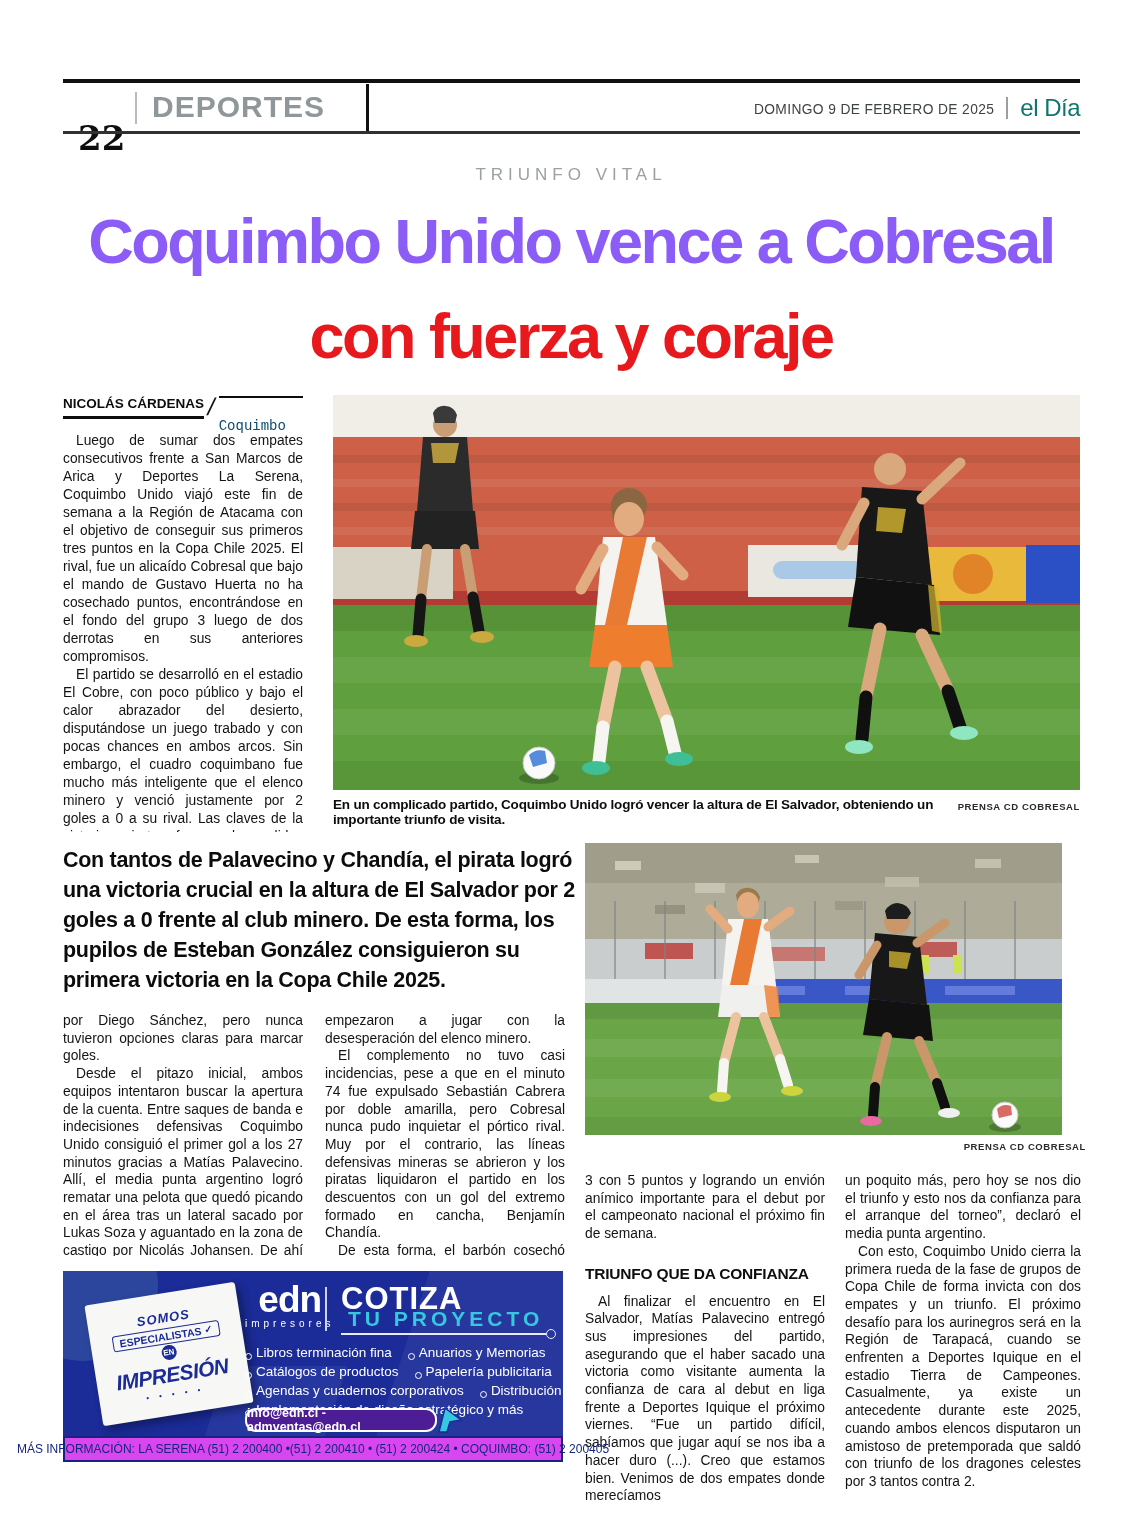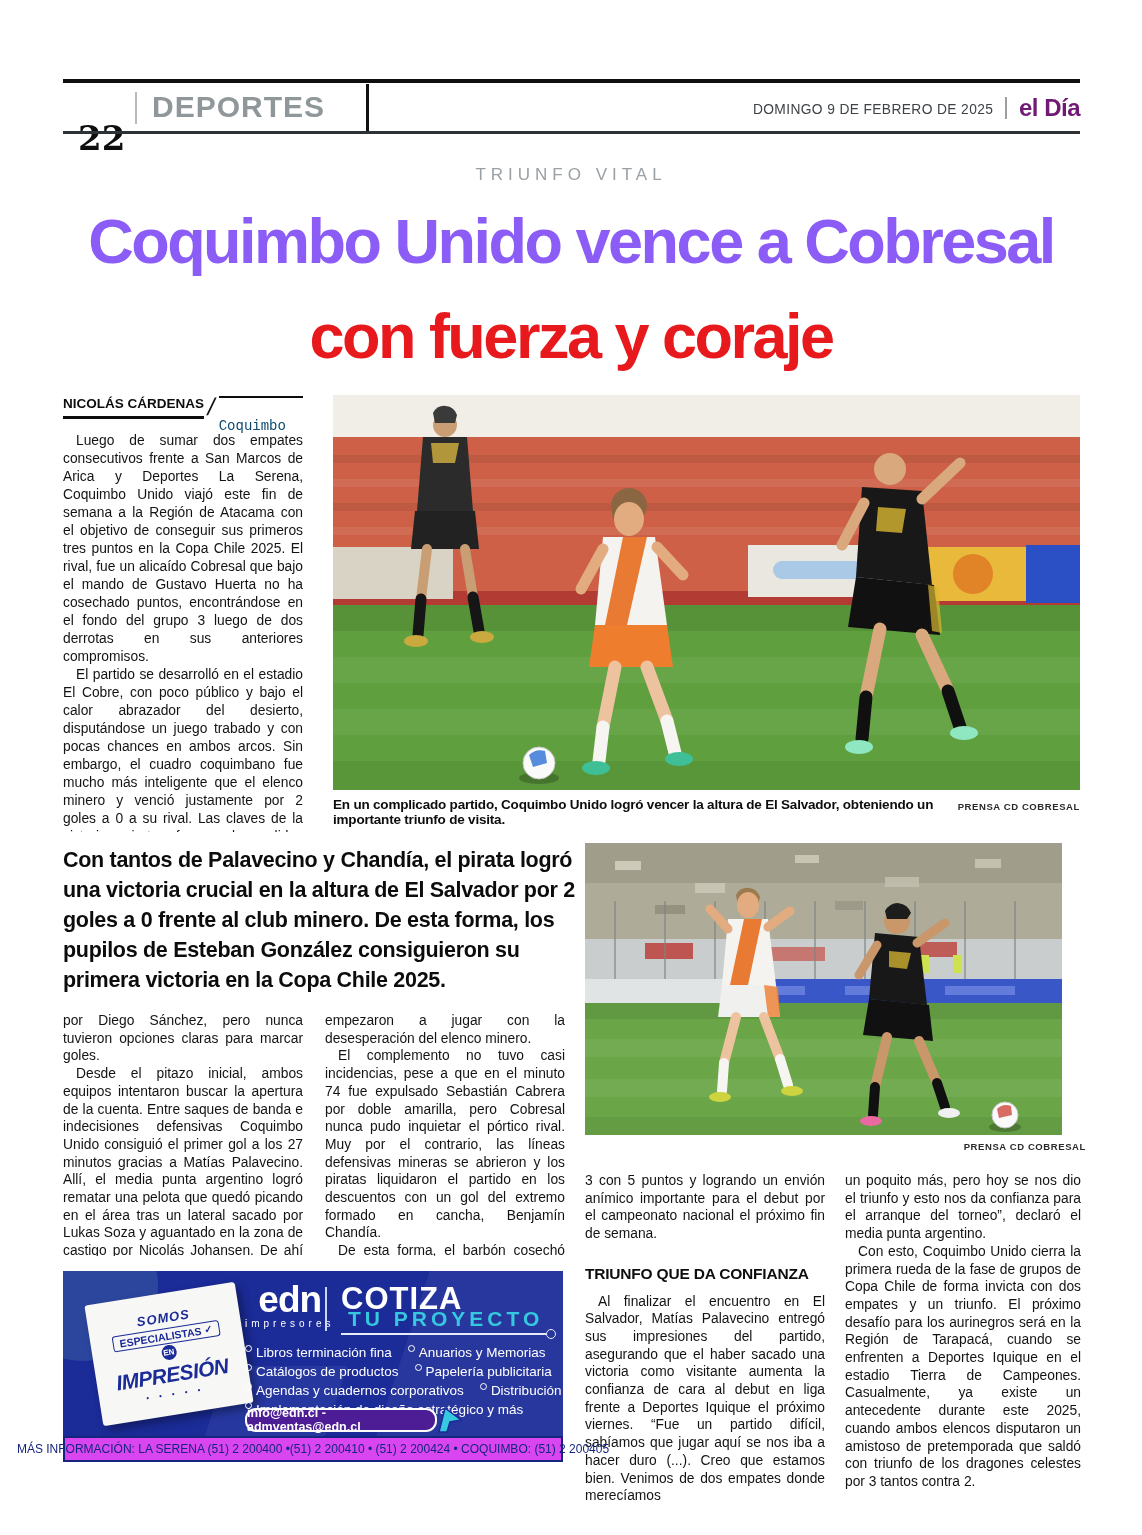--- a/index.html
+++ b/index.html
@@ -11,21 +11,21 @@
   .toprule{left:63px;top:79px;width:1017px;height:4px;background:#101010;}
   .botrule{left:63px;top:131px;width:1017px;height:3px;background:#2e3234;}
   .pagenum{left:78px;top:86px;font-family:"DejaVu Serif","Liberation Serif",serif;
            font-weight:700;font-size:34px;line-height:40px;color:#0e0e0e;margin-top:32px;}
   .numdiv{left:135px;top:92px;width:2px;height:32px;background:#b9bcbd;}
   .section{left:152px;top:90px;font-size:30px;font-weight:700;letter-spacing:1px;color:#8f979a;}
   .hdrdiv{left:366px;top:84px;width:3px;height:47px;background:#101010;}
   .hdr-right{right:62px;top:94px;display:flex;align-items:center;gap:12px;}
   .hdr-date{font-size:15px;letter-spacing:.4px;color:#3e4346;white-space:nowrap;transform:scaleX(.92);transform-origin:right;}
   .hdr-bar{width:2px;height:22px;background:#9aa0a2;}
-  .masthead{font-size:24px;font-weight:700;letter-spacing:-.5px;color:#701a75;}
+  .masthead{font-size:24px;font-weight:400;letter-spacing:-.5px;color:#0f766e;}
 
   
   .kicker{left:0;top:165px;width:100%;text-align:center;font-size:17px;letter-spacing:5px;color:#9aa0a3;}
   .hl{left:0;width:100%;text-align:center;font-weight:700;font-size:63px;letter-spacing:-2.5px;line-height:92px;}
   .hl1{top:195px;color:#8b5cf6;}
   .hl2{top:290px;color:#e8191d;}
 
   
   .byline{left:63px;top:396px;width:240px;display:flex;align-items:flex-start;}
   .by-name{font-size:13.5px;font-weight:700;color:#0d0d0d;border-bottom:3px solid #0d0d0d;padding-bottom:5px;white-space:nowrap;}
@@ -74,21 +74,21 @@
   .ad-logo{position:absolute;left:182px;top:12px;color:#fff;text-align:center;}
   .ad-brand{font-size:37px;font-weight:800;line-height:34px;letter-spacing:-1px;}
   .ad-brandsub{font-size:10px;letter-spacing:4px;margin-top:1px;}
   .ad-logodiv{position:absolute;left:262px;top:16px;width:2px;height:44px;background:#cdd6f2;}
   .ad-h1{position:absolute;left:278px;top:10px;font-size:31px;font-weight:800;letter-spacing:1px;color:#fff;}
   .ad-h2{position:absolute;left:285px;top:36px;font-size:21px;font-weight:800;letter-spacing:4px;color:#35c8de;}
   .ad-line{position:absolute;left:278px;top:62px;width:205px;height:1.5px;background:#e8ecfa;}
   .ad-linedot{position:absolute;left:483px;top:58px;width:8px;height:8px;border:1.5px solid #e8ecfa;border-radius:50%;}
   .ad-rows{position:absolute;left:182px;top:74px;width:310px;display:flex;flex-direction:column;gap:4px;color:#fff;}
   .ad-row{display:flex;gap:16px;font-size:13.5px;white-space:nowrap;}
-  .ad-item{display:flex;align-items:flex-start;gap:4px;}
+  .ad-item{display:flex;align-items:flex-end;gap:4px;}
   .dot{width:5px;height:5px;border:1.3px solid #fff;border-radius:50%;flex:0 0 auto;}
   .ad-pill{position:absolute;left:182px;top:137px;width:188px;height:20px;border:2px solid #fff;border-radius:11px;
            display:flex;align-items:center;justify-content:center;font-size:12.5px;font-weight:700;color:#fff;background:#4c1d95;}
   .ad-cursor{position:absolute;left:372px;top:133px;width:30px;height:30px;}
   .ad-footer{position:absolute;left:0;top:165px;width:496px;height:22px;background:#d946ef;border:2px solid #15247f;
              display:flex;align-items:center;justify-content:center;font-size:12px;font-weight:400;color:#15247f;white-space:nowrap;}
 </style>
 </head>
 <body>
 

